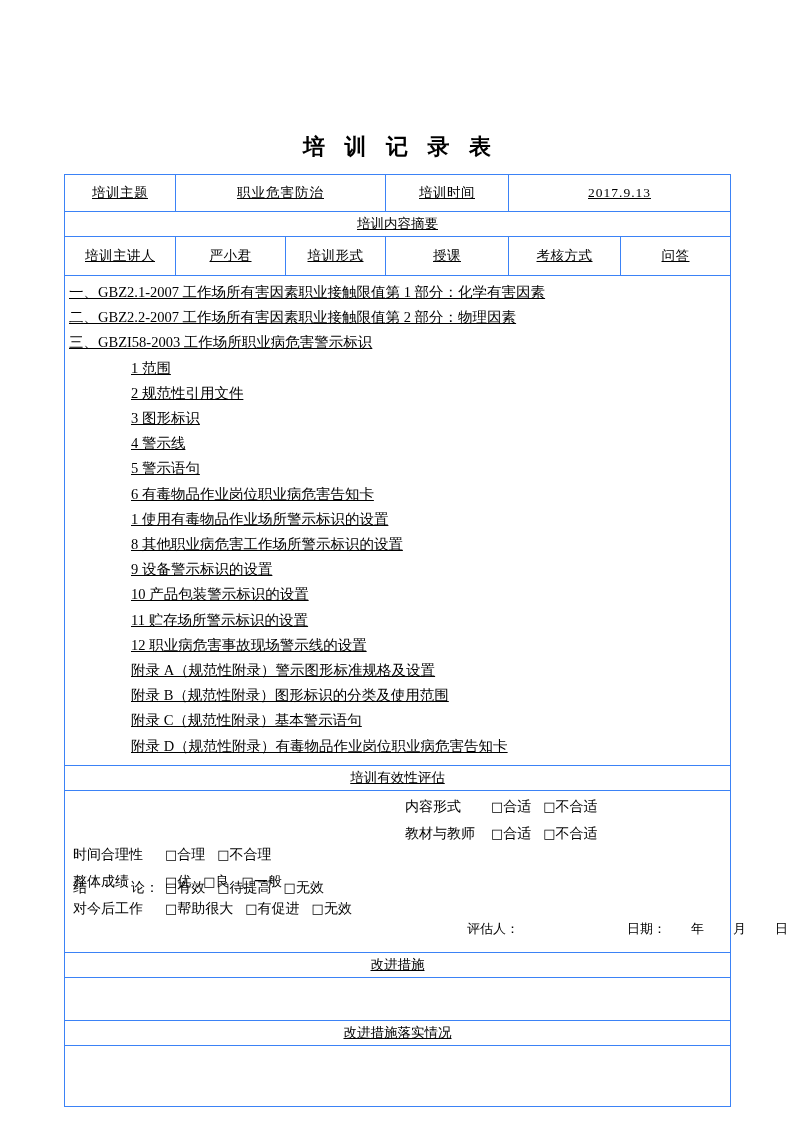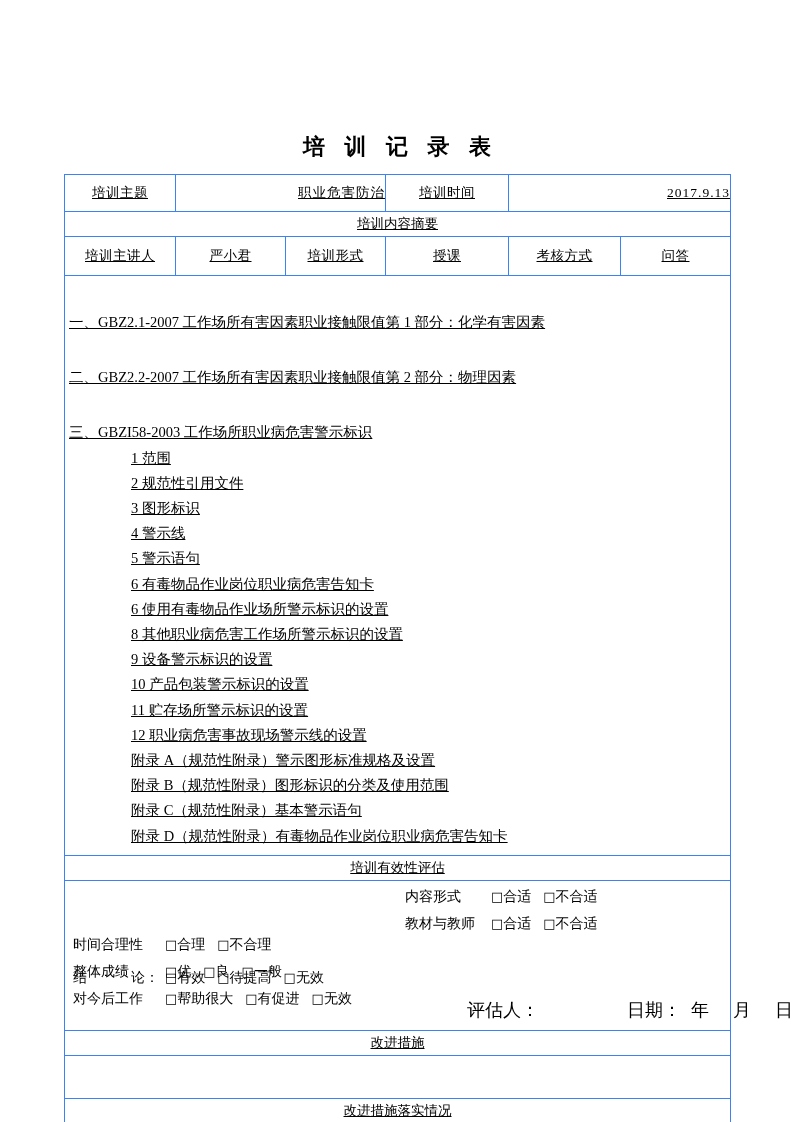--- a/index.html
+++ b/index.html
@@ -54,21 +54,21 @@
   }
   .h36 { height: 36px; }
   .h38 { height: 38px; }
 
   .cell-label {
     text-align: center;
     font-size: 13.5px;
     letter-spacing: 0.5px;
   }
   .cell-value {
-    text-align: right;
+    text-align: center;
     font-size: 15px;
     letter-spacing: 1px;
   }
   .cell-value-sm {
     text-align: center;
     font-size: 14.5px;
     letter-spacing: 0.5px;
   }
   .section-head {
     text-align: center;
@@ -81,21 +81,20 @@
     padding: 4px 0 6px 0 !important;
     vertical-align: top;
   }
   .content-list {
     font-size: 14.5px;
     line-height: 25.2px;
   }
   .content-list .lvl0 {
     padding-left: 4px;
     white-space: nowrap;
-    margin-top: 30px;
   }
   .content-list .lvl1 {
     padding-left: 66px;
     white-space: nowrap;
   }
 
   .eval-cell {
     padding: 7px 0 6px 0 !important;
     vertical-align: top;
   }
@@ -119,22 +118,22 @@
     display: inline-block;
   }
   .eval-lbl.w-wide { width: 92px; margin-top: 48px; }
   .eval-lbl.w-mid  { width: 86px; }
   .opt { margin-right: 12px; white-space: nowrap; }
   .opt .box { font-family: "DejaVu Sans", sans-serif; font-size: 13px; }
 
   .signer-row {
     position: relative;
     height: 26px;
-    font-size: 18px;
-    margin-top: 2px;
+    font-size: 13px;
+    margin-top: 14px;
   }
   .signer-assessor { position: absolute; left: 402px; top: 0; }
   .signer-date     { position: absolute; left: 562px; top: 0; }
   .signer-y        { position: absolute; left: 626px; top: 0; }
   .signer-m        { position: absolute; left: 668px; top: 0; }
   .signer-d        { position: absolute; left: 710px; top: 0; }
 
   .blank-cell { height: 42px; }
   .blank-cell-tall { height: 60px; }
 
@@ -184,21 +183,21 @@
           <div class="content-list">
               <div class="lvl0">一、GBZ2.1-2007 工作场所有害因素职业接触限值第 1 部分：化学有害因素</div>
               <div class="lvl0">二、GBZ2.2-2007 工作场所有害因素职业接触限值第 2 部分：物理因素</div>
               <div class="lvl0">三、GBZI58-2003 工作场所职业病危害警示标识</div>
               <div class="lvl1">1  范围</div>
               <div class="lvl1">2  规范性引用文件</div>
               <div class="lvl1">3  图形标识</div>
               <div class="lvl1">4  警示线</div>
               <div class="lvl1">5  警示语句</div>
               <div class="lvl1">6  有毒物品作业岗位职业病危害告知卡</div>
-              <div class="lvl1">6  使用有毒物品作业场所警示标识的设置</div>
+              <div class="lvl1">1  使用有毒物品作业场所警示标识的设置</div>
               <div class="lvl1">8  其他职业病危害工作场所警示标识的设置</div>
               <div class="lvl1">9  设备警示标识的设置</div>
               <div class="lvl1">10  产品包装警示标识的设置</div>
               <div class="lvl1">11  贮存场所警示标识的设置</div>
               <div class="lvl1">12  职业病危害事故现场警示线的设置</div>
               <div class="lvl1">附录 A（规范性附录）警示图形标准规格及设置</div>
               <div class="lvl1">附录 B（规范性附录）图形标识的分类及使用范围</div>
               <div class="lvl1">附录 C（规范性附录）基本警示语句</div>
               <div class="lvl1">附录 D（规范性附录）有毒物品作业岗位职业病危害告知卡</div>
             </div>

